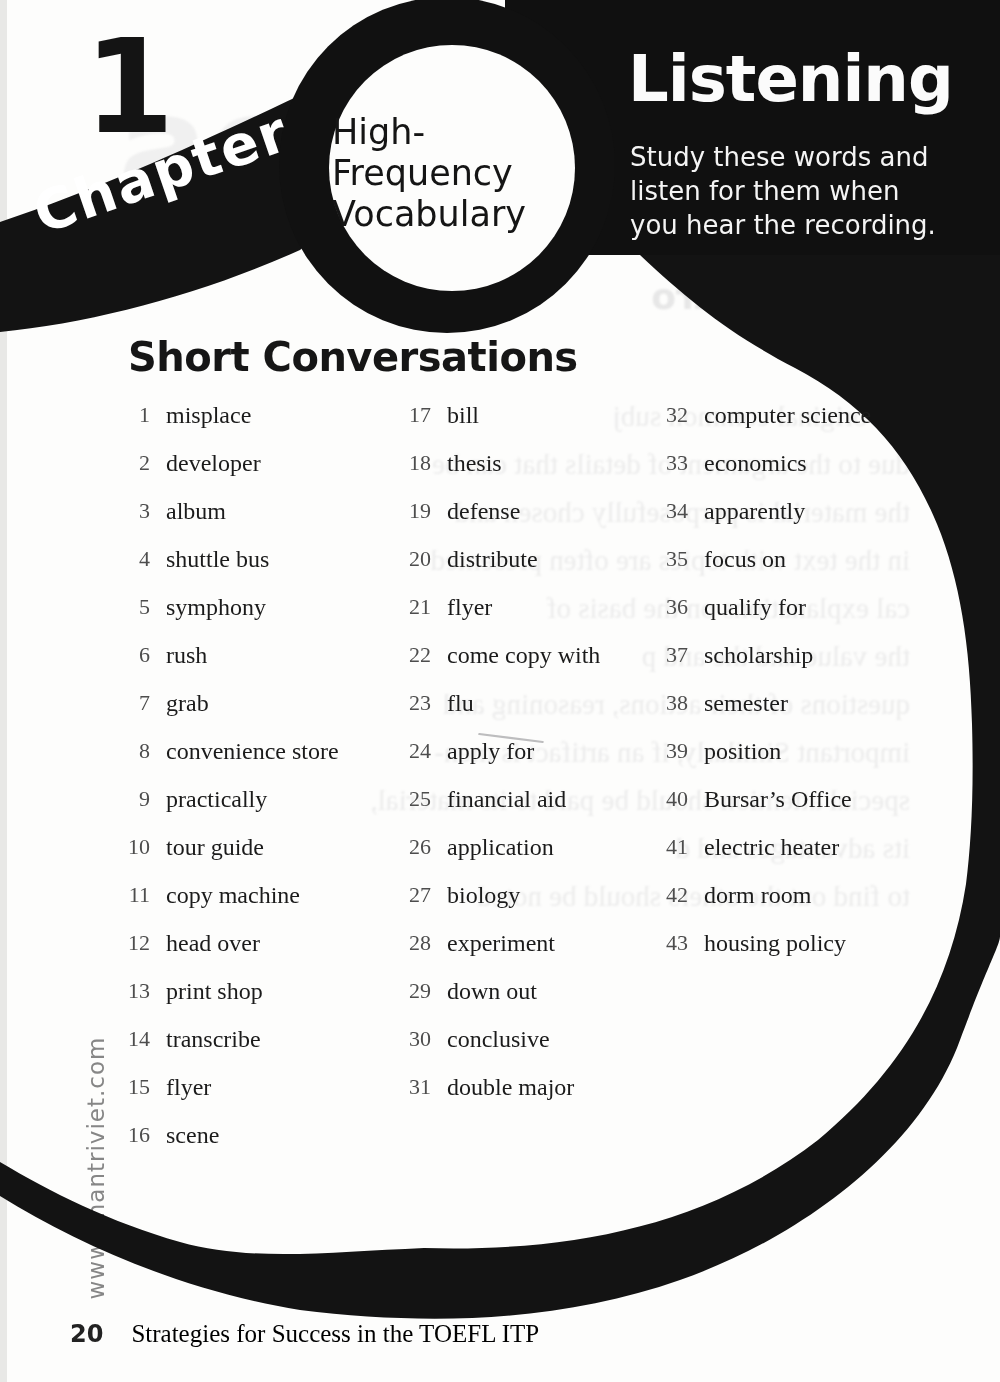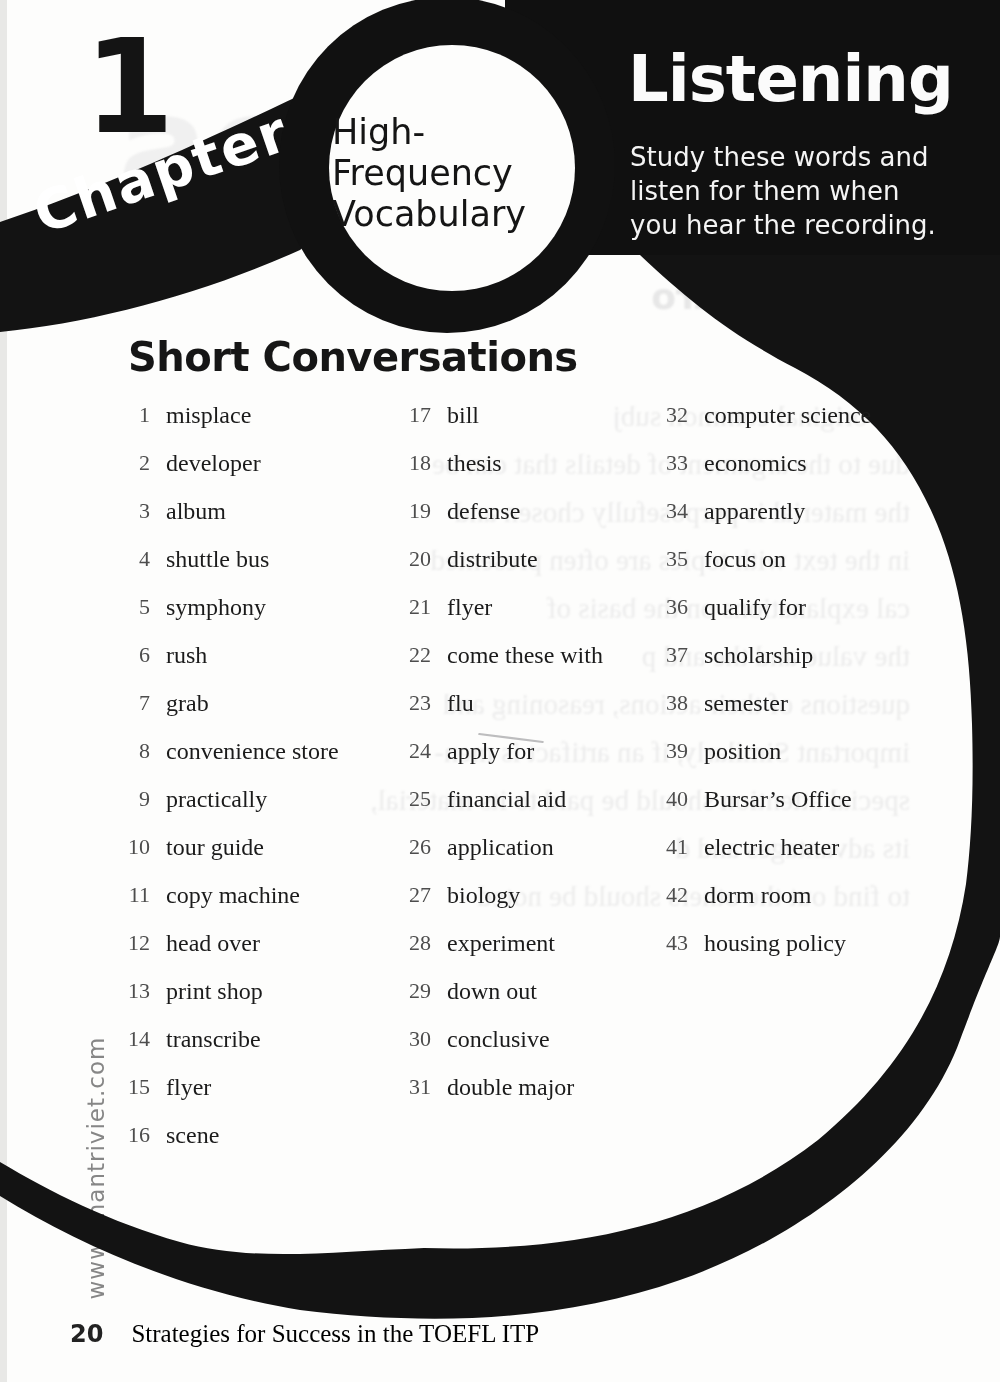--- a/index.html
+++ b/index.html
@@ -205,21 +205,21 @@
       <div class="row">
         <span class="num">20</span>
         <span class="word">distribute</span>
       </div>
       <div class="row">
         <span class="num">21</span>
         <span class="word">flyer</span>
       </div>
       <div class="row">
         <span class="num">22</span>
-        <span class="word">come these with</span>
+        <span class="word">come copy with</span>
       </div>
       <div class="row">
         <span class="num">23</span>
         <span class="word">flu</span>
       </div>
       <div class="row">
         <span class="num">24</span>
         <span class="word">apply for</span>
       </div>
       <div class="row">

